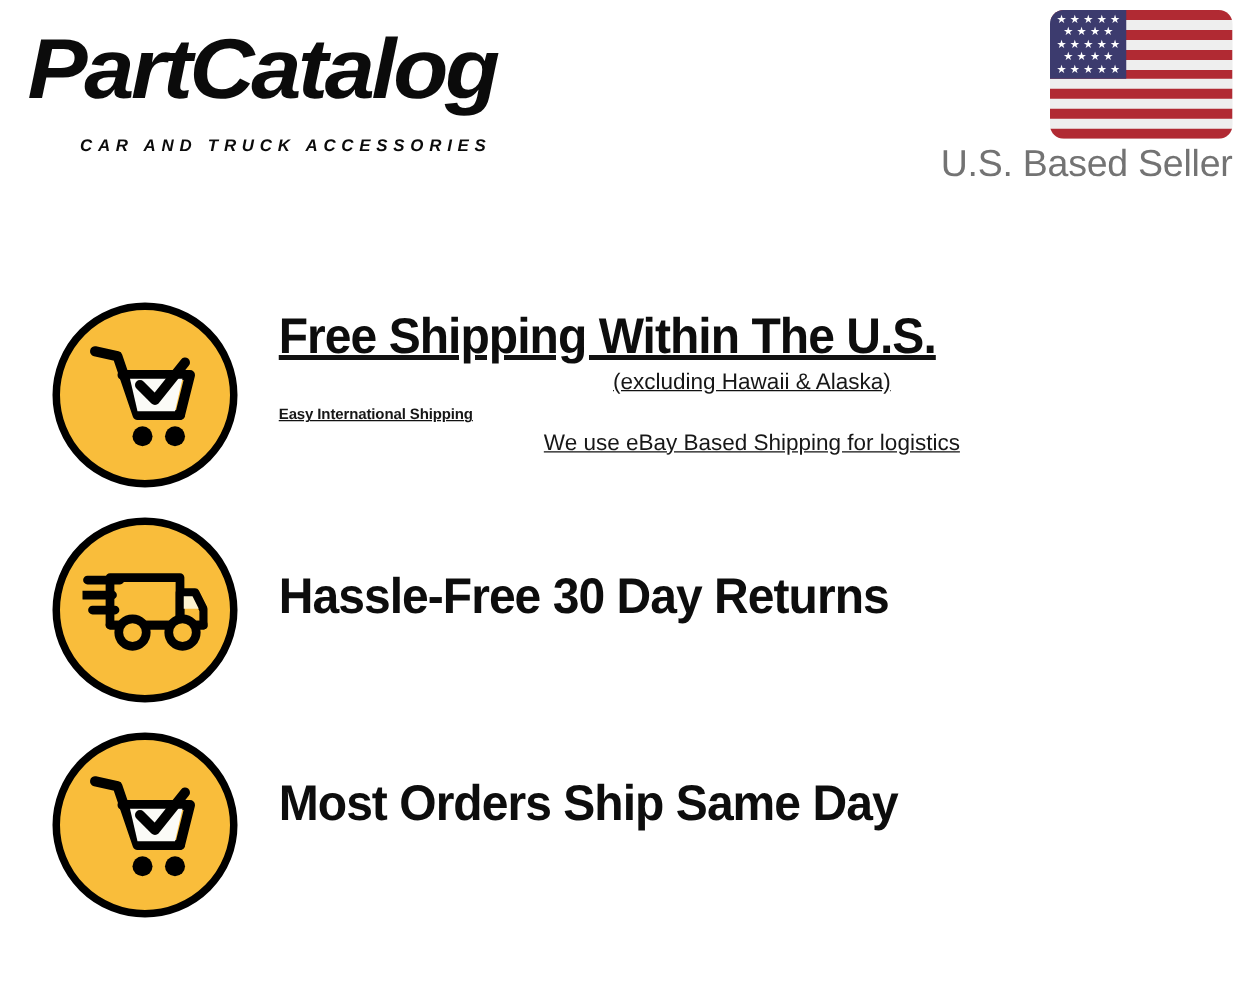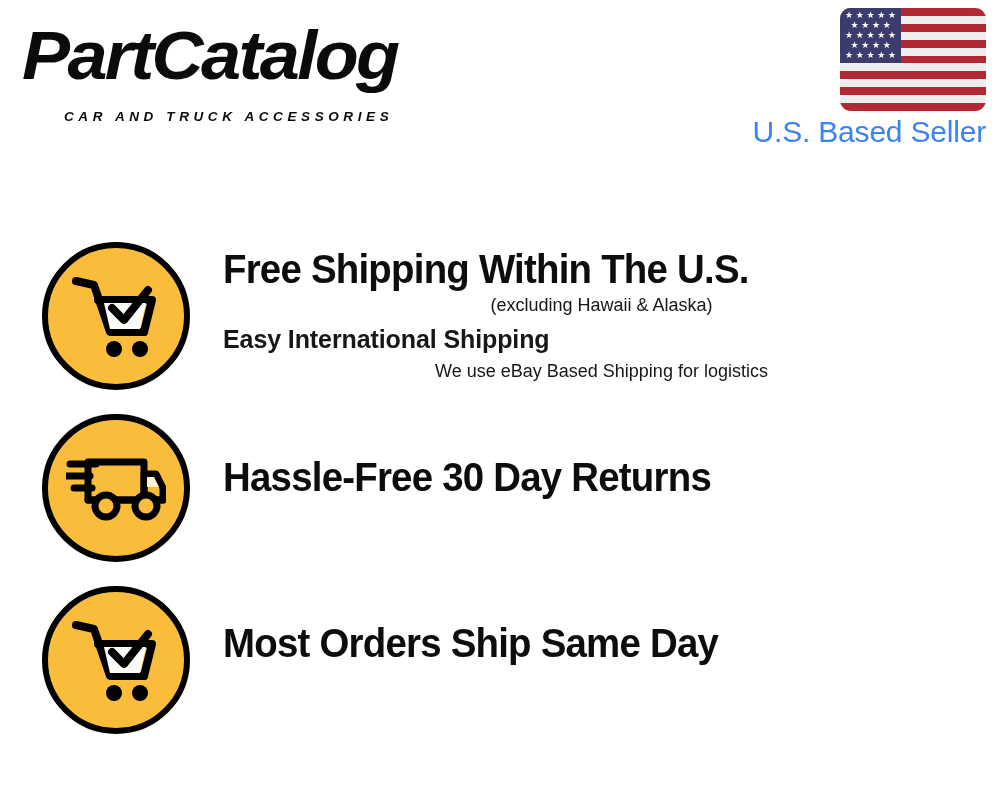--- a/index.html
+++ b/index.html
@@ -112,21 +112,21 @@
     font-size: 9px;
     line-height: 1;
   }
   .flag .star-row.offset { width: 74%; }
 
   .seller-text {
     margin-top: 4px;
     font-size: 30px;
     font-weight: normal;
     letter-spacing: -0.2px;
-    color: #3b82f6;
+    color: #737373;
     white-space: nowrap;
     line-height: 1.1;
   }
 
   
   .features {
     position: absolute;
     left: 0;
     top: 236px;
     width: 1000px;
@@ -159,21 +159,21 @@
     align-items: center;
     justify-content: center;
   }
   .icon-circle svg { display: block; }
 
   .feature-text {
     position: absolute;
     left: 223px;
     right: 20px;
   }
-  .feature-1 .feature-text { top: 6px; }
+  .feature-1 .feature-text { top: 6px; text-decoration: underline; }
   .feature-2 .feature-text { top: 42px; }
   .feature-3 .feature-text { top: 36px; }
 
   .headline {
     font-size: 40px;
     font-weight: bold;
     letter-spacing: -0.8px;
     line-height: 1.08;
     color: #0d0d0d;
     white-space: nowrap;
@@ -184,21 +184,21 @@
   .subline {
     font-size: 22px;
     font-weight: normal;
     line-height: 1.35;
     color: #171717;
     margin: 6px 0 0 0;
     white-space: nowrap;
   }
   .subline.strong {
     font-weight: bold;
-    font-size: 25px;
+    font-size: 12px;
     letter-spacing: -0.1px;
   }
   .subline.plain {
     margin-top: 2px;
     font-size: 18px;
     text-align: center;
   }
 </style>
 </head>
 <body>

